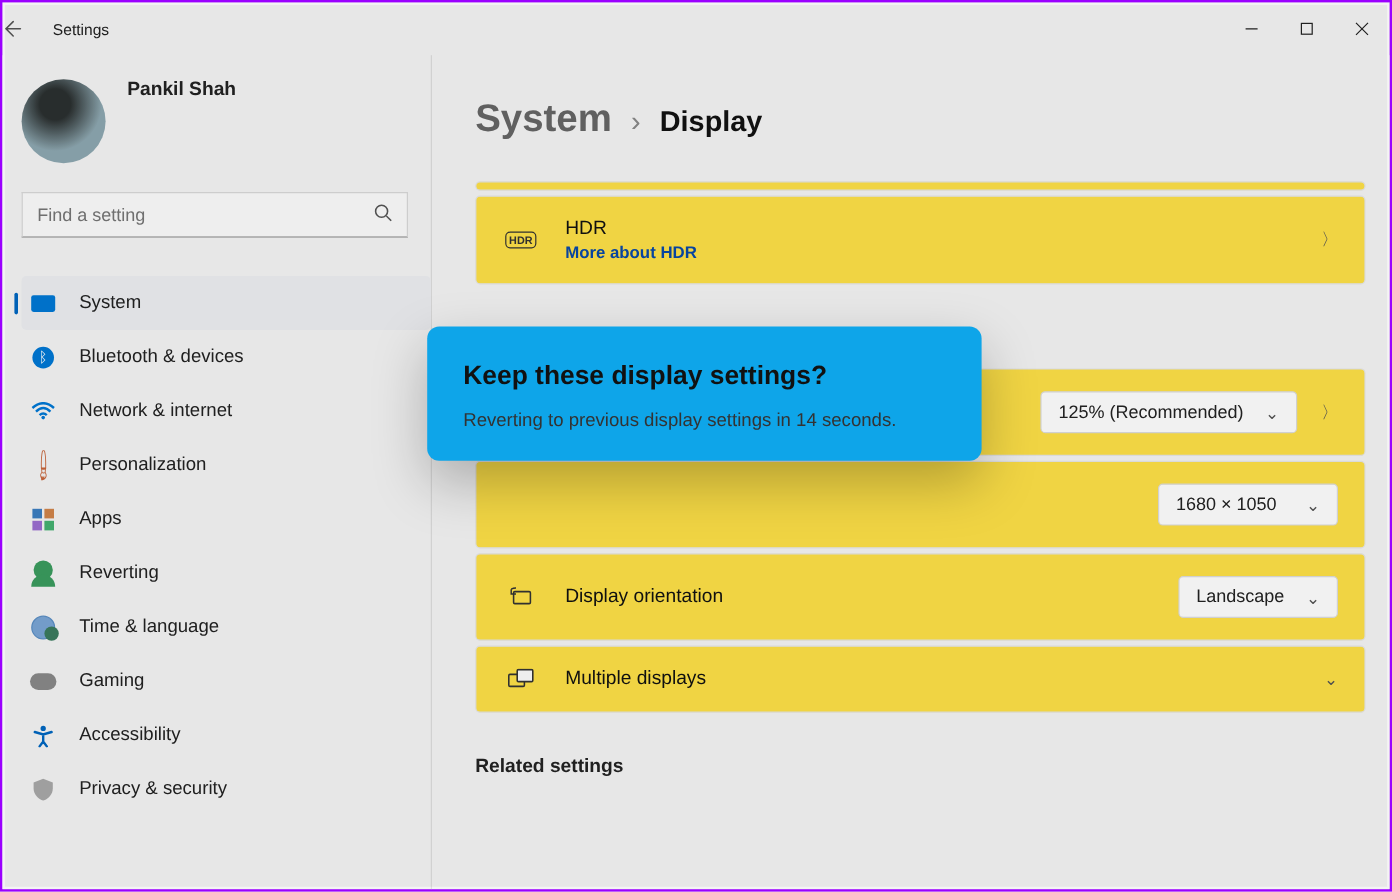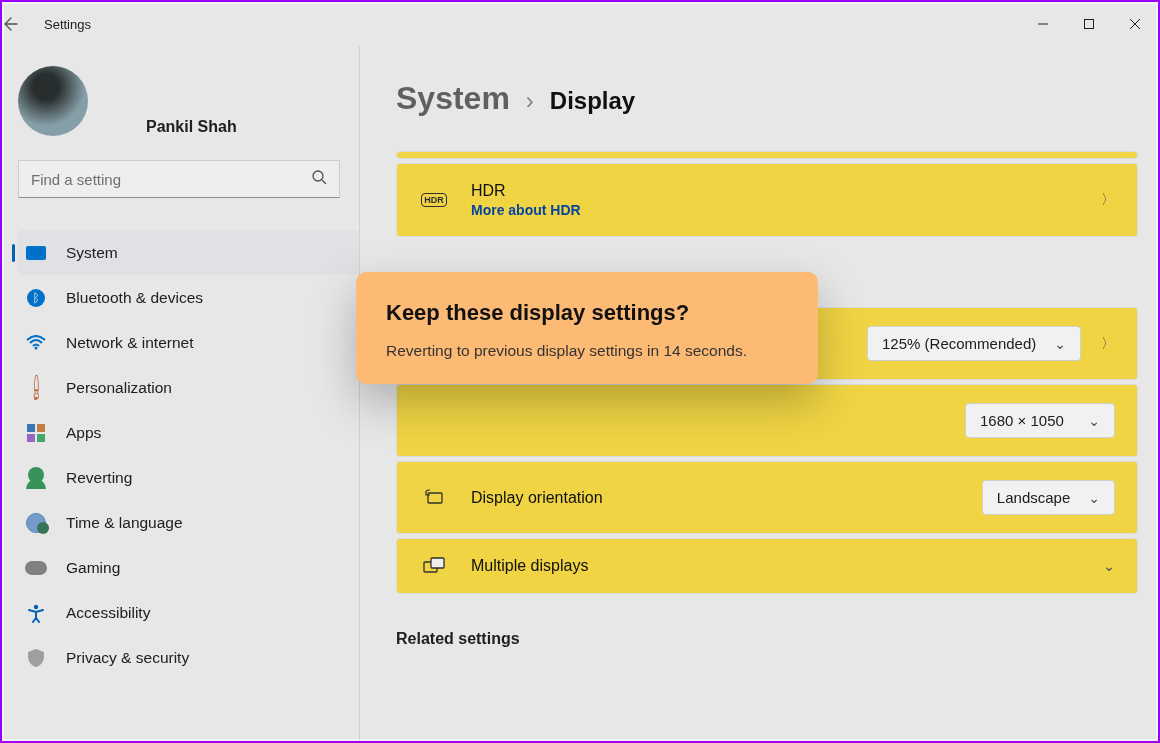--- a/index.html
+++ b/index.html
@@ -40,23 +40,22 @@
   height: calc(100% - 44px);
 }
 .sidebar {
   width: 358px;
   padding: 20px 0 0 16px;
   background: #f4f4f4;
   border-right: 1px solid #ddd;
   border-left: none;
 }
 .profile {
-  display: flex; align-items: flex-end;
+  display: flex; align-items: flex-start;
   padding: 0 0 24px 0;
-  gap: 40px;
 }
 .avatar {
   width: 70px; height: 70px; border-radius: 50%;
   background: radial-gradient(circle at 40% 30%, #2b3030 20%, #8da7b0 60%);
   margin-right: 18px;
 }
 .profile-name { font-size: 16px; font-weight: 600; color: #222; }
 .search-box {
   width: 322px; height: 38px;
   background: #fbfbfb;
@@ -154,21 +153,21 @@
   min-width: 150px;
   justify-content:space-between;
 }
 .dropdown.narrow { min-width: 130px;}
 .section-title { font-size: 16px; font-weight:600; color:#222; margin: 36px 0 12px 0;}
 
 .modal {
   position: absolute;
   left: 354px; top: 270px;
   width: 462px;
-  background: #fdba74;
+  background: #0ea5e9;
   border-radius: 10px;
   box-shadow: 0 18px 45px rgba(0,0,0,0.25);
   z-index: 10;
 }
 .modal-head { padding: 28px 30px 24px; }
 .modal-title { font-size: 22px; font-weight: 600; color:#111; }
 .modal-msg { font-size: 15.5px; color:#333; margin-top: 16px; }
 .modal-foot {
   background: #f4f4f4; 
   padding: 26px 28px;

